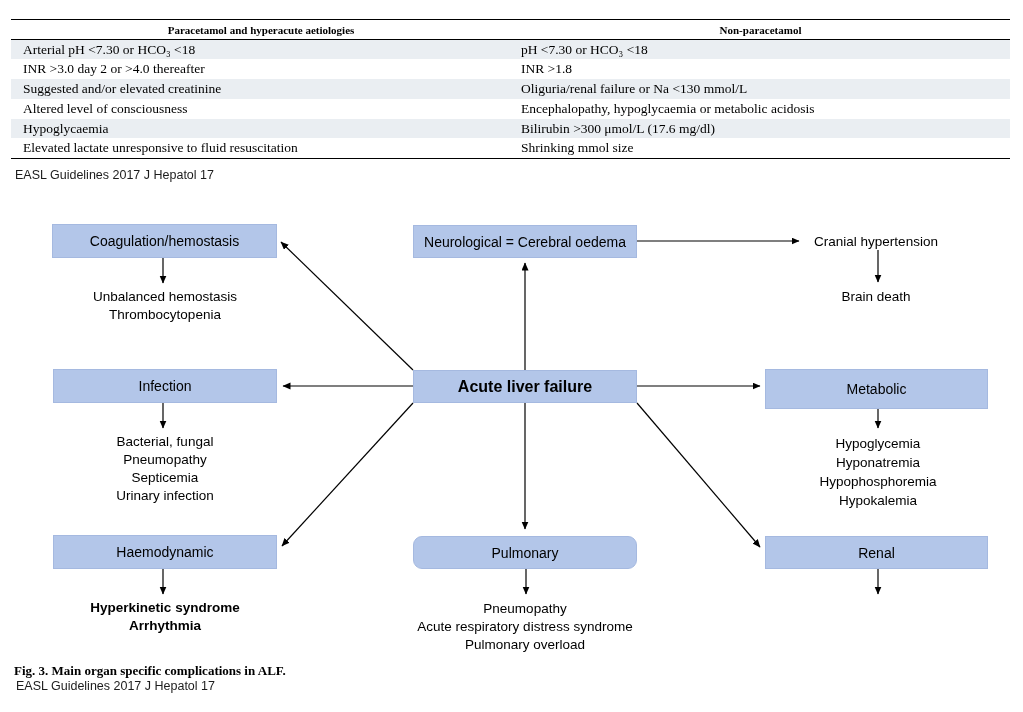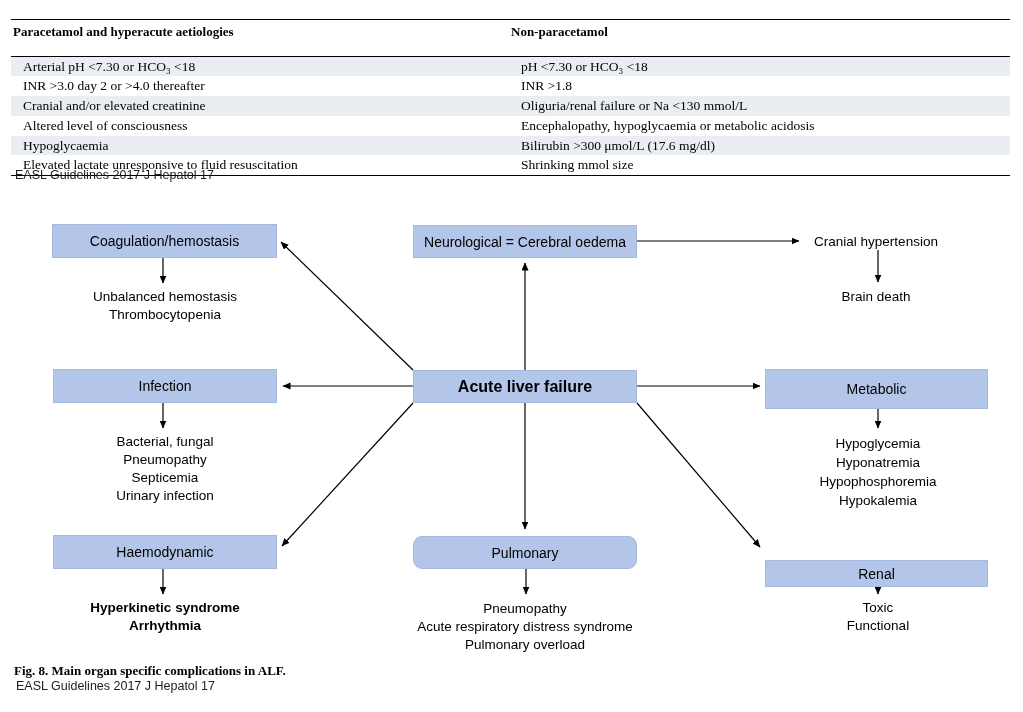--- a/index.html
+++ b/index.html
@@ -23,22 +23,22 @@
   table.criteria {
     position: absolute; left: 11px; top: 19px; width: 999px;
     border-collapse: collapse; table-layout: fixed;
     border-top: 1.4px solid #000;
     border-bottom: 1.6px solid #000;
     font-family: "Liberation Serif", serif;
     font-size: 13.5px;
   }
   table.criteria col.c1 { width: 498px; }
   table.criteria th {
-    text-align: left; font-weight: bold; font-size: 13px;
-    padding: 4px 0 16px 2px;
+    text-align: center; font-weight: bold; font-size: 11px;
+    padding: 4px 0 3px 2px;
     border-bottom: 1.3px solid #000;
   }
   table.criteria td {
     height: 19.8px; line-height: 1.05;
     padding: 0 0 0 12px; vertical-align: middle;
   }
   table.criteria tbody tr:nth-child(odd) { background: #eaeef2; }
   .tbl-source {
     position: absolute; left: 15px; top: 168px;
     font-size: 12.5px; color: #1c1c1c;
@@ -92,21 +92,21 @@
     <tbody>
       <tr>
         <td>Arterial pH &lt;7.30 or HCO₃ &lt;18</td>
         <td>pH &lt;7.30 or HCO₃ &lt;18</td>
       </tr>
       <tr>
         <td>INR &gt;3.0 day 2 or &gt;4.0 thereafter</td>
         <td>INR &gt;1.8</td>
       </tr>
       <tr>
-        <td>Cranial and/or elevated creatinine</td>
+        <td>Suggested and/or elevated creatinine</td>
         <td>Oliguria/renal failure or Na &lt;130 mmol/L</td>
       </tr>
       <tr>
         <td>Altered level of consciousness</td>
         <td>Encephalopathy, hypoglycaemia or metabolic acidosis</td>
       </tr>
       <tr>
         <td>Hypoglycaemia</td>
         <td>Bilirubin &gt;300 μmol/L (17.6 mg/dl)</td>
       </tr>
@@ -167,20 +167,18 @@
 
   <div class="dia-box" style="left:53px; top:535px; width:224px; height:34px;">Haemodynamic</div>
   <div class="dia-text" style="left:40px; top:599px; width:250px;font-weight:bold;">Hyperkinetic syndrome
 Arrhythmia</div>
 
   <div class="dia-box" style="left:413px; top:536px; width:224px; height:33px;border-radius:9px;">Pulmonary</div>
   <div class="dia-text" style="left:360px; top:600px; width:330px;">Pneumopathy
 Acute respiratory distress syndrome
 Pulmonary overload</div>
 
-  <div class="dia-box" style="left:765px; top:536px; width:223px; height:27px;margin-top:24px;">Renal</div>
-  <div class="dia-text" style="left:753px; top:599px; width:250px;">Toxic
-Functional</div>
+  <div class="dia-box" style="left:765px; top:536px; width:223px; height:33px;">Renal</div>
 
-  <div class="fig-caption">Fig. 8. Main organ specific complications in ALF.</div>
+  <div class="fig-caption">Fig. 3. Main organ specific complications in ALF.</div>
   <div class="fig-source">EASL Guidelines 2017 J Hepatol 17</div>
 
 </div>
 
 </body></html>

